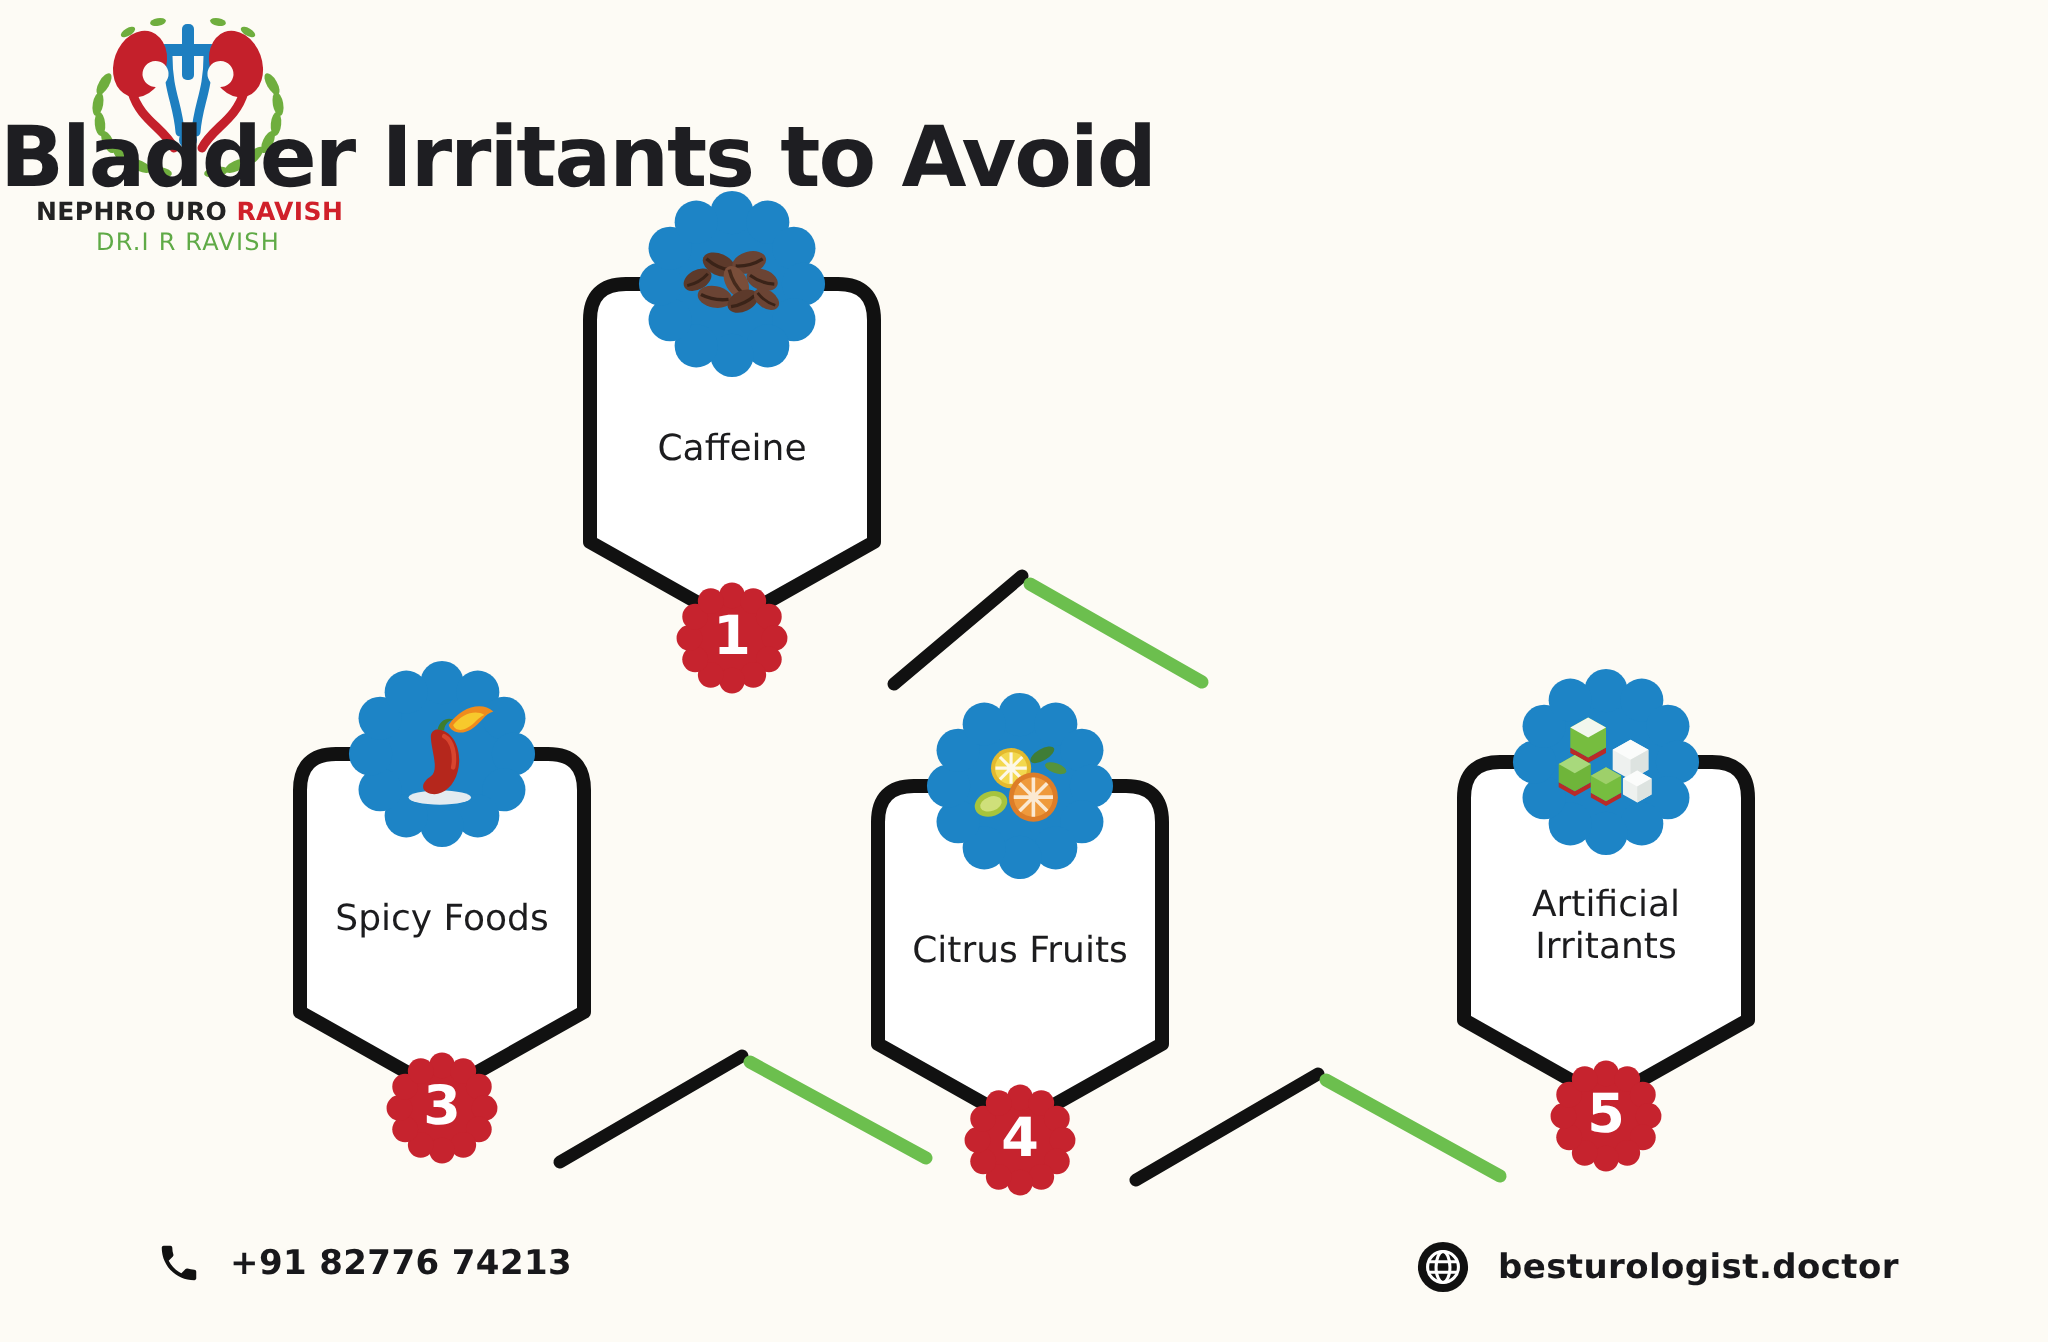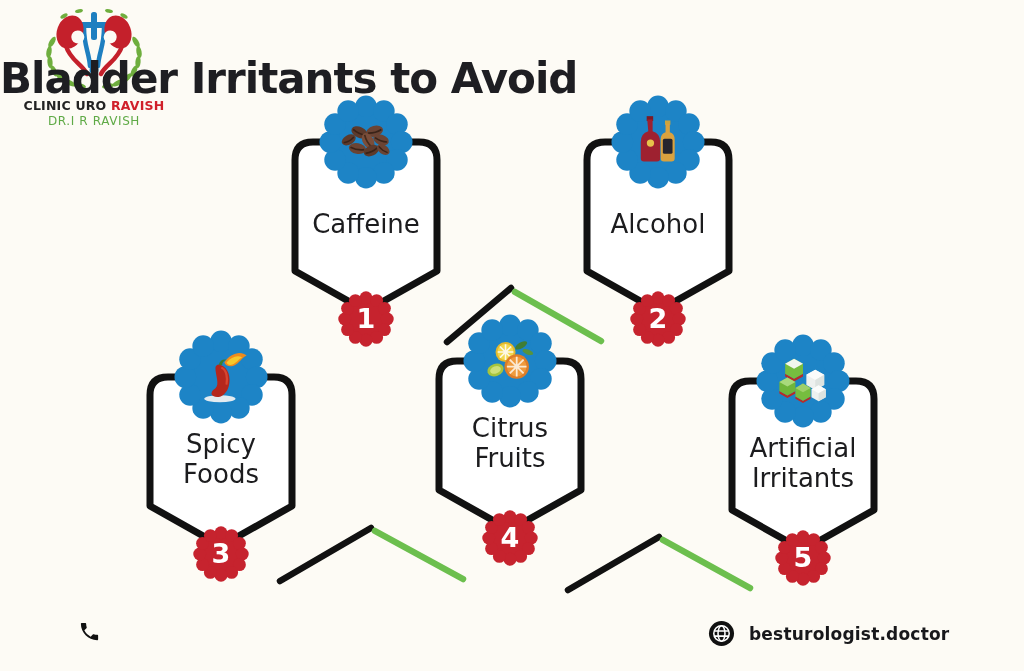--- a/index.html
+++ b/index.html
@@ -19,32 +19,32 @@
     font-size:42px; font-weight:800; letter-spacing:-1px; color:#1e1e22;
   }
   
   .connectors{position:absolute; left:0; top:0; z-index:1; pointer-events:none;}
   
   .card{position:absolute; width:158px; height:192px; z-index:2;}
   .card-shape{position:absolute; left:0; top:0;}
   .c1{left:287px; top:133px;}
   .c2{left:579px; top:133px;}
   .c3{left:142px; top:368px;}
-  .c4{left:431px; top:352px;}
+  .c4{left:431px; top:384px;}
   .c5{left:724px; top:372px;}
   .blob{
     position:absolute; left:50%; top:9px; width:94px; height:94px;
     transform:translate(-50%,-50%);
   }
   .blob .blob-bg{position:absolute; left:0; top:0;}
   .blob .item-icon{position:absolute; left:50%; top:50%; transform:translate(-50%,-50%);}
   .card-label{
     position:absolute; left:8px; right:8px; top:62px; height:60px;
     display:flex; align-items:center; justify-content:center;
-    text-align:center; font-size:26px; line-height:1.15; color:#1c1c1e;
+    text-align:center; font-size:18px; line-height:1.15; color:#1c1c1e;
   }
   .badge{
     position:absolute; left:50%; top:186px; width:56px; height:56px;
     transform:translate(-50%,-50%);
   }
   .badge .badge-bg{position:absolute; left:0; top:0;}
   .badge .badge-num{
     position:absolute; left:0; top:0; width:100%; height:100%;
     display:flex; align-items:center; justify-content:center;
     color:#ffffff; font-size:27px; font-weight:bold; padding-bottom:2px; box-sizing:border-box;
@@ -132,21 +132,21 @@
 
       <g transform="translate(36,26) rotate(20)">
         <ellipse rx="13" ry="17" fill="#c4202b"></ellipse>
         <circle cx="9" cy="2" r="6.5" fill="#fdfbf5"></circle>
       </g>
       <g transform="translate(84,26) rotate(-20)">
         <ellipse rx="13" ry="17" fill="#c4202b"></ellipse>
         <circle cx="-9" cy="2" r="6.5" fill="#fdfbf5"></circle>
       </g>
     </svg>
-    <div class="logo-line1"><span>CLINIC URO</span>&nbsp;<span class="accent">RAVISH</span></div>
+    <div class="logo-line1"><span>NEPHRO URO</span>&nbsp;<span class="accent">RAVISH</span></div>
     <div class="logo-line2">DR.I R RAVISH</div>
   </div>
 
   <h1 class="title">Bladder Irritants to Avoid</h1>
 
   <div class="card c1">
     <svg class="card-shape" width="158" height="192" viewBox="0 0 158 192">
       <path d="M79 178 L8 138 L8 27 Q8 9 26 9 L132 9 Q150 9 150 27 L150 138 Z" fill="#ffffff" stroke="#111111" stroke-width="7" stroke-linejoin="round"></path>
     </svg>
     <div class="blob">
@@ -192,47 +192,20 @@
     </div>
     <div class="card-label">Caffeine</div>
     <div class="badge">
       <svg class="badge-bg" width="56" height="56" viewBox="-50 -50 100 100">
           <use href="#scallop" fill="#c6232e"></use>
         </svg>
       <span class="badge-num">1</span>
     </div>
   </div>
 
-  <div class="card c2">
-    <svg class="card-shape" width="158" height="192" viewBox="0 0 158 192">
-      <path d="M79 178 L8 138 L8 27 Q8 9 26 9 L132 9 Q150 9 150 27 L150 138 Z" fill="#ffffff" stroke="#111111" stroke-width="7" stroke-linejoin="round"></path>
-    </svg>
-    <div class="blob">
-      <svg class="blob-bg" width="94" height="94" viewBox="-50 -50 100 100">
-          <use href="#scallop" fill="#1d84c6"></use>
-        </svg>
-      <svg class="item-icon" width="56" height="56" viewBox="-26 -26 52 52">
-        <g>
-          <rect x="-10.5" y="-24" width="6" height="4.5" fill="#7c1a26"></rect>
-          <path d="M-10 -21 L-5 -21 L-5 -10 Q2 -8 2 0 L2 15 Q2 18 -1 18 L-13 18 Q-16 18 -16 15 L-16 0 Q-16 -8 -9 -10 Z" fill="#9e2130"></path>
-          <circle cx="-7" cy="1" r="3.4" fill="#e7c34a"></circle>
-          <rect x="6.5" y="-20" width="5" height="4" fill="#caa43f"></rect>
-          <path d="M7 -17 L11 -17 L11 -9 Q15.5 -8 15.5 -2 L15.5 15 Q15.5 18 12.5 18 L5.5 18 Q2.5 18 2.5 15 L2.5 -2 Q2.5 -8 7 -9 Z" fill="#d9a23f"></path>
-          <rect x="4.5" y="-3" width="9" height="14" rx="1.5" fill="#26262e"></rect>
-        </g>
-      </svg>
-    </div>
-    <div class="card-label">Alcohol</div>
-    <div class="badge">
-      <svg class="badge-bg" width="56" height="56" viewBox="-50 -50 100 100">
-          <use href="#scallop" fill="#c6232e"></use>
-        </svg>
-      <span class="badge-num">2</span>
-    </div>
-  </div>
 
   <div class="card c3">
     <svg class="card-shape" width="158" height="192" viewBox="0 0 158 192">
       <path d="M79 178 L8 138 L8 27 Q8 9 26 9 L132 9 Q150 9 150 27 L150 138 Z" fill="#ffffff" stroke="#111111" stroke-width="7" stroke-linejoin="round"></path>
     </svg>
     <div class="blob">
       <svg class="blob-bg" width="94" height="94" viewBox="-50 -50 100 100">
           <use href="#scallop" fill="#1d84c6"></use>
         </svg>
       <svg class="item-icon" width="58" height="58" viewBox="-26 -26 52 52">
@@ -335,20 +308,21 @@
           <use href="#scallop" fill="#c6232e"></use>
         </svg>
       <span class="badge-num">5</span>
     </div>
   </div>
 
   <div class="footer-item footer-phone">
     <svg width="23" height="23" viewBox="0 0 24 24">
       <path fill="#111111" d="M6.62 10.79c1.44 2.83 3.76 5.14 6.59 6.59l2.2-2.21c.27-.27.67-.36 1.02-.24 1.12.37 2.33.57 3.57.57.55 0 1 .45 1 1V20c0 .55-.45 1-1 1-9.39 0-17-7.61-17-17 0-.55.45-1 1-1h3.5c.55 0 1 .45 1 1 0 1.25.2 2.45.57 3.57.11.35.03.74-.25 1.02l-2.2 2.2z"></path>
     </svg>
+    <span class="footer-text">+91 82776 74213</span>
   </div>
 
   <div class="footer-item footer-site">
     <svg width="27" height="27" viewBox="-14 -14 28 28">
       <circle r="13" fill="#111111"></circle>
       <g stroke="#ffffff" stroke-width="1.6" fill="none">
         <circle r="8"></circle>
         <ellipse rx="3.6" ry="8"></ellipse>
         <path d="M-7.6 -2.7 L7.6 -2.7 M-7.6 2.7 L7.6 2.7"></path>
       </g>

